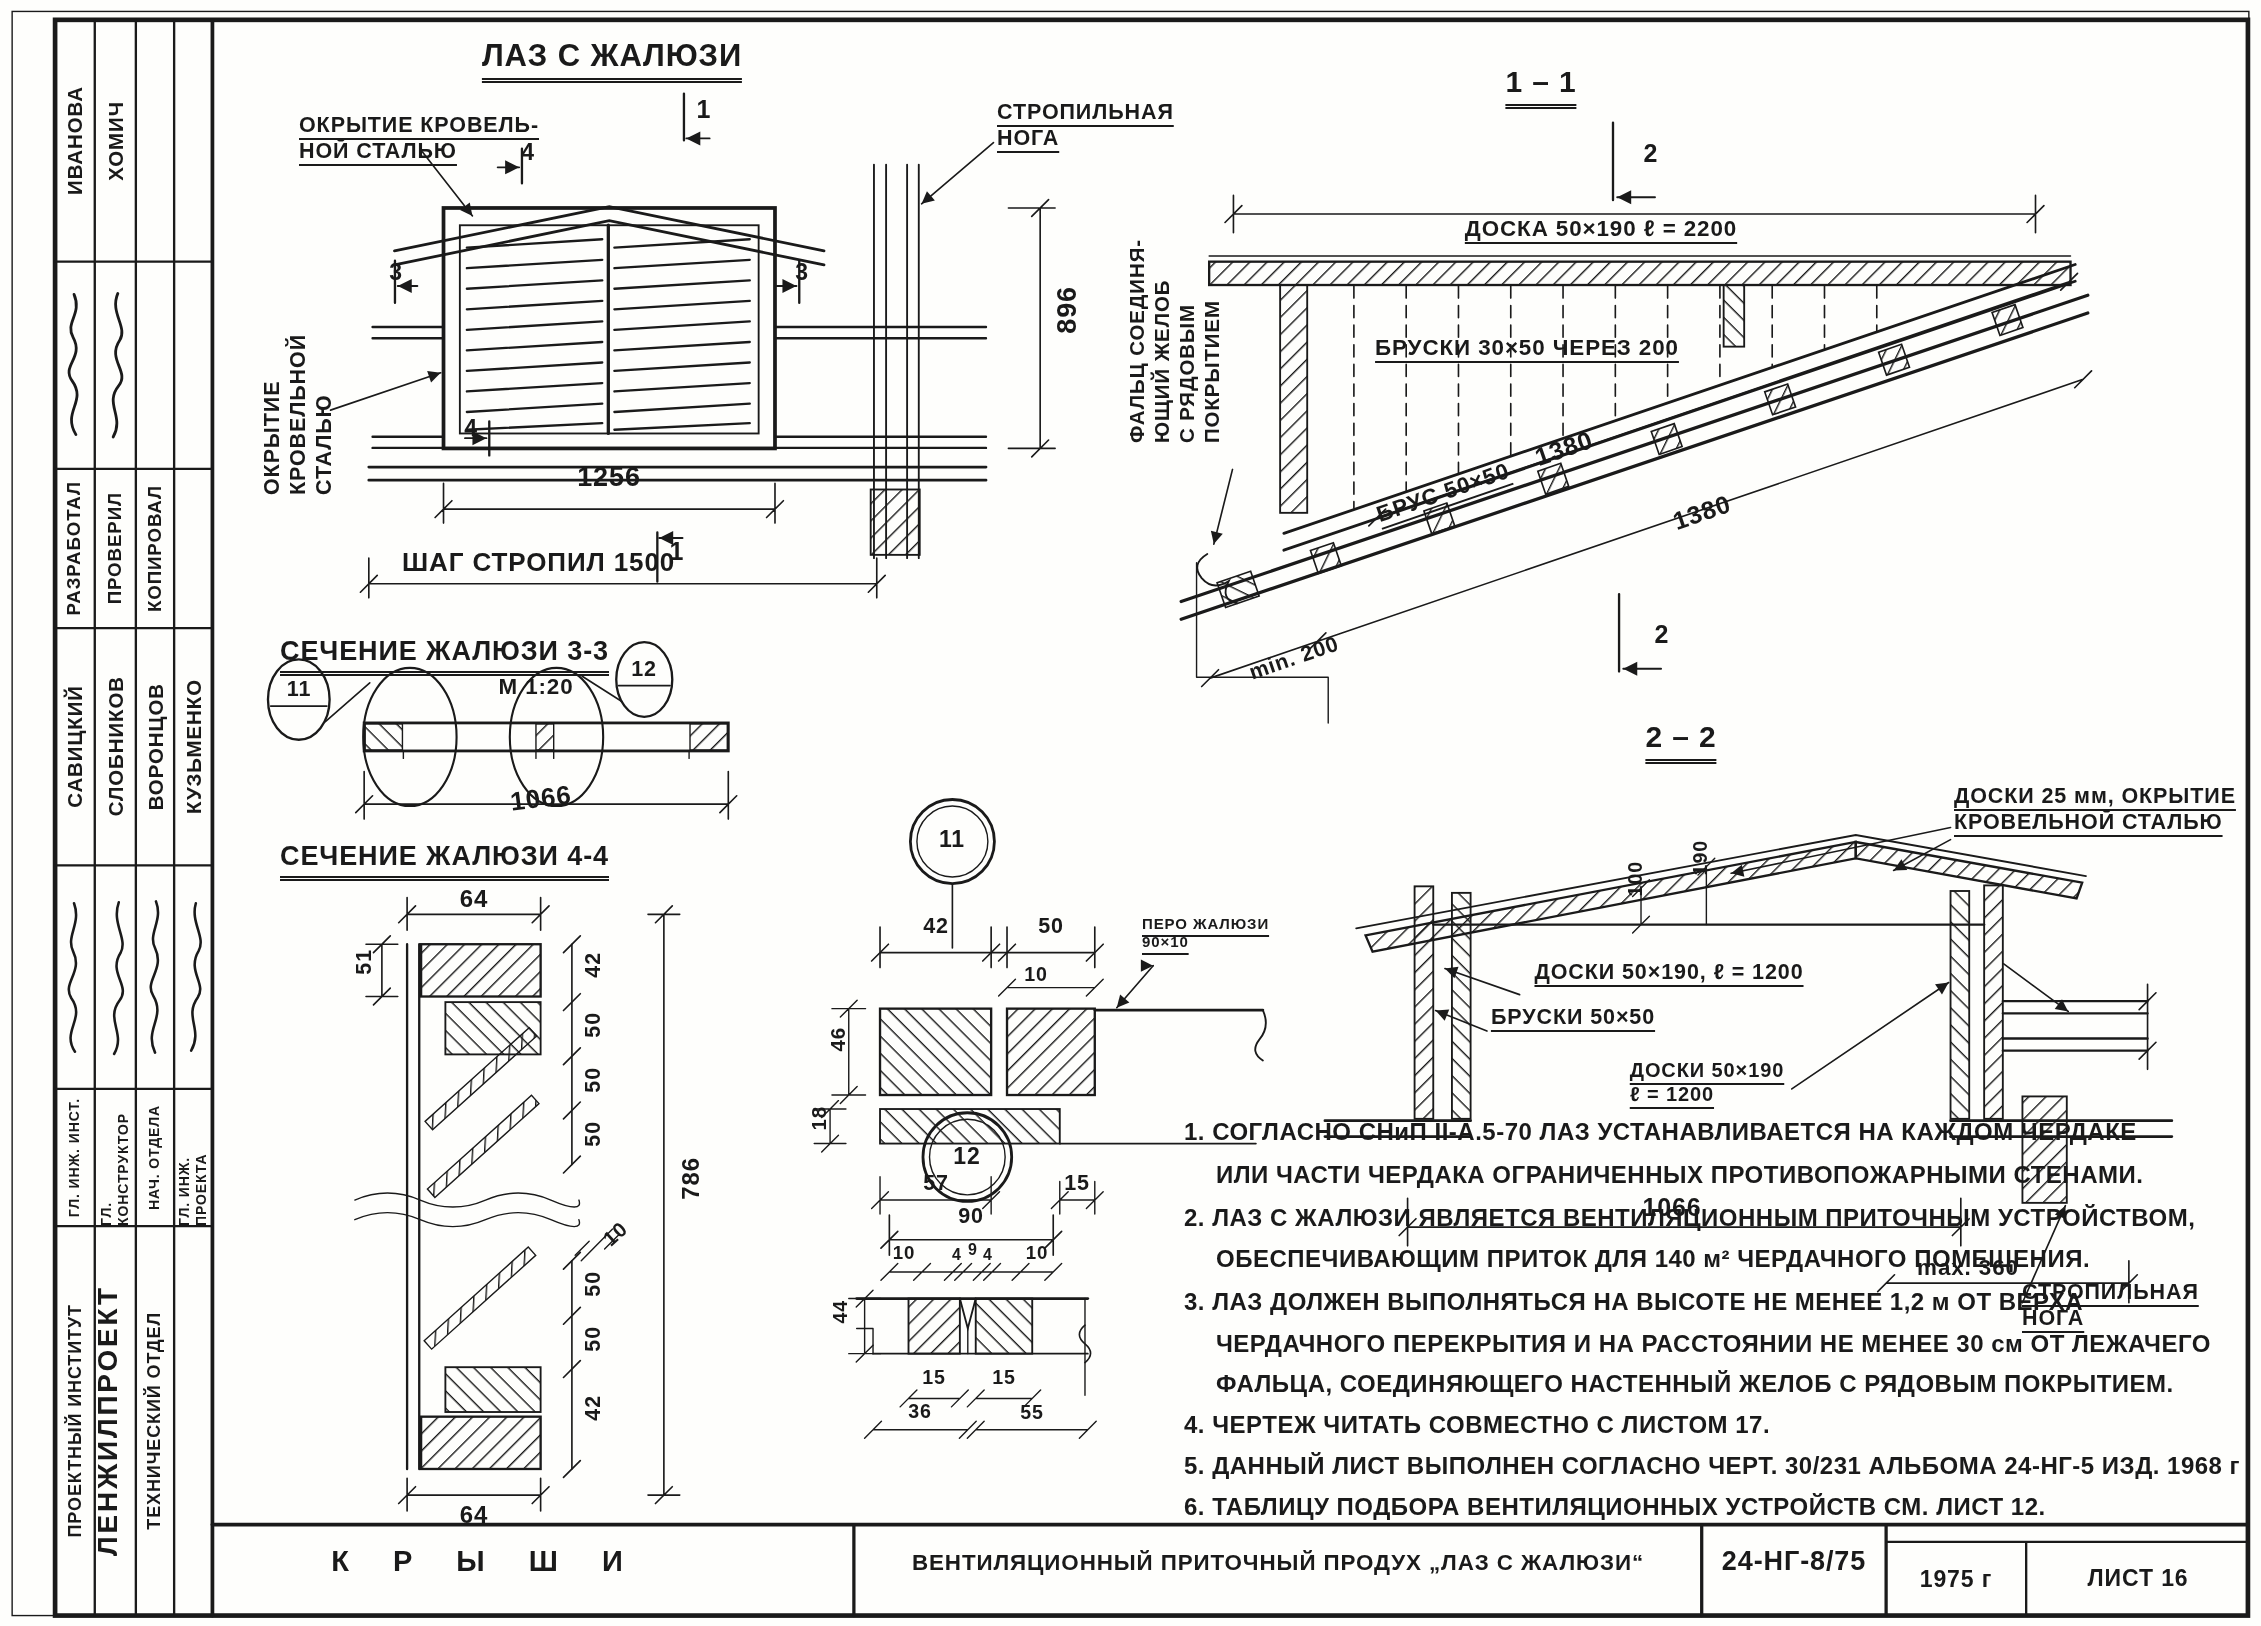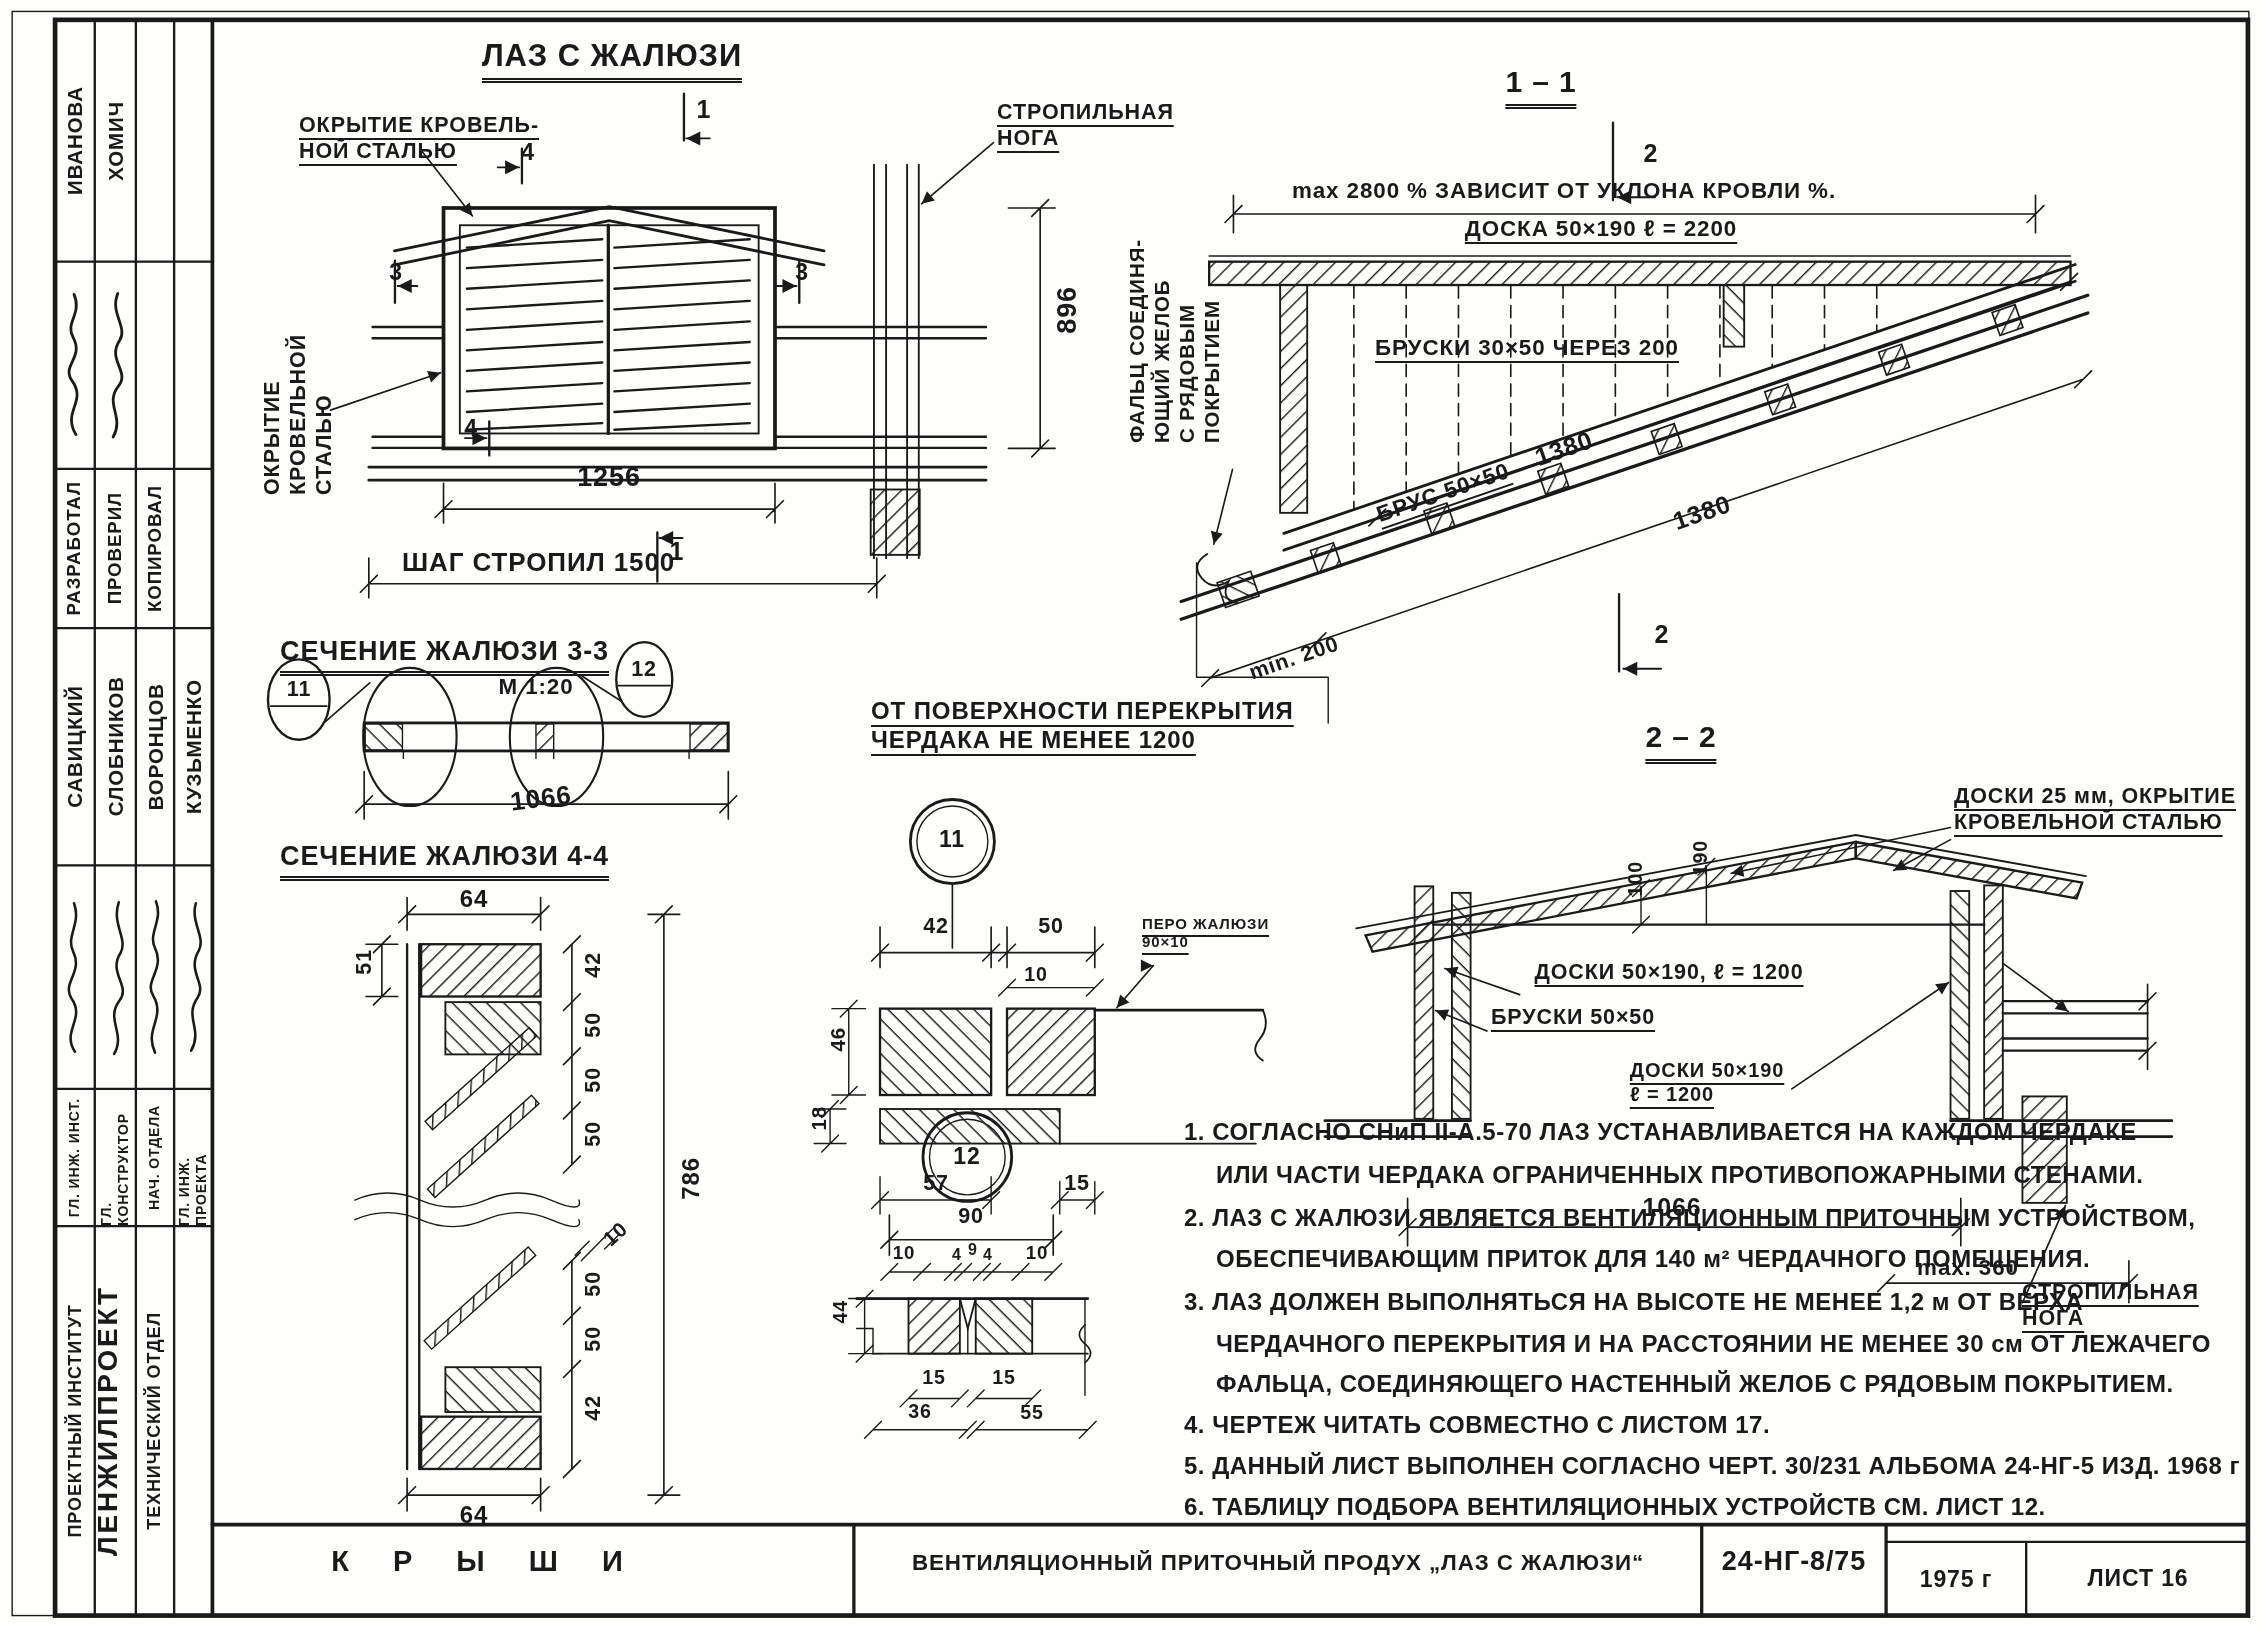--- a/index.html
+++ b/index.html
@@ -237,21 +237,20 @@
 <div class="L cx" style="left:396px;top:258px;font-size:23px">3</div>
 <div class="L cx" style="left:802px;top:258px;font-size:23px">3</div>
 <div class="L vert" style="left:1051px;top:286px;font-size:27px">896</div>
 <div class="L cx" style="left:471px;top:414px;font-size:23px">4</div>
 <div class="L cx" style="left:609px;top:461px;font-size:27px">1256</div>
 <div class="L cx" style="left:677px;top:536px;font-size:25px">1</div>
 <div class="L" style="left:402px;top:547px;font-size:26px">ШАГ СТРОПИЛ 1500</div>
 
 <div class="L cx du" style="left:1541px;top:64px;font-size:30px">1 – 1</div>
 <div class="L cx" style="left:1651px;top:138px;font-size:25px">2</div>
-<div class="L cx" style="left:1564px;top:177px;font-size:22.4px">max 2800 % ЗАВИСИТ ОТ УКЛОНА КРОВЛИ %.</div>
 <div class="L cx u" style="left:1601px;top:215px;font-size:22.4px">ДОСКА 50×190  ℓ = 2200</div>
 <div class="L cx u" style="left:1527px;top:334px;font-size:22.4px">БРУСКИ 30×50 ЧЕРЕЗ 200</div>
 <div class="L vert" style="left:1124px;top:239px;font-size:20.5px">ФАЛЬЦ СОЕДИНЯ-
 ЮЩИЙ ЖЕЛОБ
 С РЯДОВЫМ
 ПОКРЫТИЕМ</div>
 <div class="L u" style="left:1443px;top:479px;font-size:22.4px;transform:translateX(-50%) rotate(-19deg)">БРУС 50×50</div>
 <div class="L" style="left:1564px;top:433px;font-size:25px;transform:translateX(-50%) rotate(-19deg)">1380</div>
 <div class="L" style="left:1702px;top:497px;font-size:25px;transform:translateX(-50%) rotate(-19deg)">1380</div>
 <div class="L" style="left:1294px;top:645px;font-size:21.5px;transform:translateX(-50%) rotate(-19deg)">min. 200</div>
@@ -283,22 +282,20 @@
 <div class="L vert" style="left:580px;top:1012px;font-size:21.5px">50</div>
 <div class="L vert" style="left:580px;top:1067px;font-size:21.5px">50</div>
 <div class="L vert" style="left:580px;top:1121px;font-size:21.5px">50</div>
 <div class="L vert" style="left:580px;top:1271px;font-size:21.5px">50</div>
 <div class="L vert" style="left:580px;top:1326px;font-size:21.5px">50</div>
 <div class="L vert" style="left:580px;top:1395px;font-size:21.5px">42</div>
 <div class="L" style="left:615px;top:1221px;font-size:20.5px;transform:translateX(-50%) rotate(-42deg)">10</div>
 <div class="L vert" style="left:676px;top:1157px;font-size:24px">786</div>
 <div class="L cx" style="left:474px;top:1500px;font-size:24px">64</div>
 
-<div class="L u" style="left:871px;top:696px;font-size:24px">ОТ ПОВЕРХНОСТИ ПЕРЕКРЫТИЯ
-ЧЕРДАКА НЕ МЕНЕЕ 1200</div>
 <div class="L cx" style="left:952px;top:825px;font-size:23px">11</div>
 <div class="L cx" style="left:936px;top:913px;font-size:21.5px">42</div>
 <div class="L cx" style="left:1051px;top:913px;font-size:21.5px">50</div>
 <div class="L cx" style="left:1036px;top:963px;font-size:19.6px">10</div>
 <div class="L vert" style="left:825px;top:1027px;font-size:20.5px">46</div>
 <div class="L vert" style="left:806px;top:1106px;font-size:20.5px">18</div>
 <div class="L u" style="left:1142px;top:915px;font-size:15px">ПЕРО ЖАЛЮЗИ
 90×10</div>
 <div class="L cx" style="left:936px;top:1170px;font-size:21.5px">57</div>
 <div class="L cx" style="left:1077px;top:1170px;font-size:21.5px">15</div>

